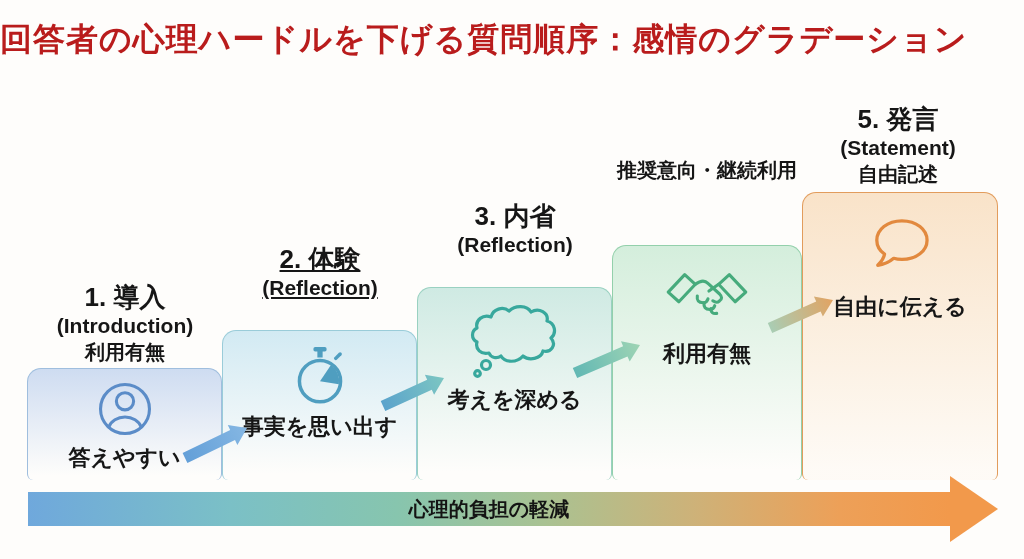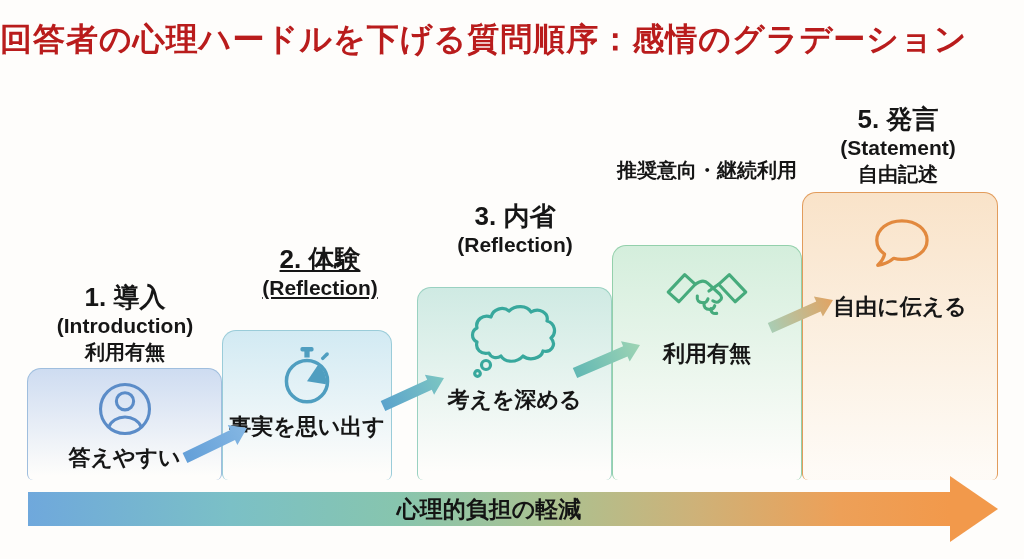--- a/index.html
+++ b/index.html
@@ -17,21 +17,21 @@
   .hd1 { left:-5px;  top:281px; }
   .hd2 { left:190px; top:243px;text-decoration:underline; }
   .hd3 { left:385px; top:200px; }
   .hd4 { left:577px; top:157px; }
   .hd5 { left:768px; top:103px; }
 
   .block { position:absolute; border-radius:14px 14px 6px 6px; border:1.6px solid; }
   .b1 { left:27px;  top:368px; width:195px; height:112px;
         background:linear-gradient(180deg, var(--step1_fill) 0%, rgba(255,255,255,0.02) 96%);
         border-color:var(--step1_border); border-bottom:none; }
-  .b2 { left:222px; top:330px; width:170px; height:150px;
+  .b2 { left:222px; top:330px; width:195px; height:150px;
         background:linear-gradient(180deg, var(--step2_fill) 0%, rgba(255,255,255,0.02) 96%);
         border-color:var(--step2_border); border-bottom:none; }
   .b3 { left:417px; top:287px; width:195px; height:193px;
         background:linear-gradient(180deg, var(--step3_fill) 0%, rgba(255,255,255,0.02) 96%);
         border-color:var(--step3_border); border-bottom:none;padding-left:26px; }
   .b4 { left:612px; top:245px; width:190px; height:235px;
         background:linear-gradient(180deg, var(--step4_fill) 0%, rgba(255,255,255,0.02) 96%);
         border-color:var(--step4_border); border-bottom:none; }
   .b5 { left:802px; top:192px; width:196px; height:288px;
         background:linear-gradient(180deg, var(--step5_fill) 0%, rgba(253,243,230,0.25) 96%);
@@ -58,21 +58,21 @@
   .c-step4 { color:var(--step4_icon); }
   .c-step5 { color:var(--step5_icon); }
 
   #arrows { position:absolute; left:0; top:0; width:1024px; height:559px; pointer-events:none; }
 
   .banner { position:absolute; left:28px; top:492px; width:922px; height:34px;
             display:flex; align-items:center; justify-content:center;
             background:linear-gradient(90deg,
               var(--banner_c1) 0%, var(--banner_c2) 22%, var(--banner_c3) 40%,
               var(--banner_c4) 56%, var(--banner_c5) 72%, var(--banner_c6) 88%, var(--banner_head) 100%); }
-  .banner-label { font-size:23px; font-weight:800; color:#141414; }
+  .banner-label { font-size:20px; font-weight:800; color:#141414; }
   .banner-head { position:absolute; left:950px; top:476px; }
 </style>
 </head>
 <body>
 
 <div id="canvas">
 
   <div class="title">回答者の心理ハードルを下げる質問順序：感情のグラデーション</div>
 
   <div class="heading hd1">

